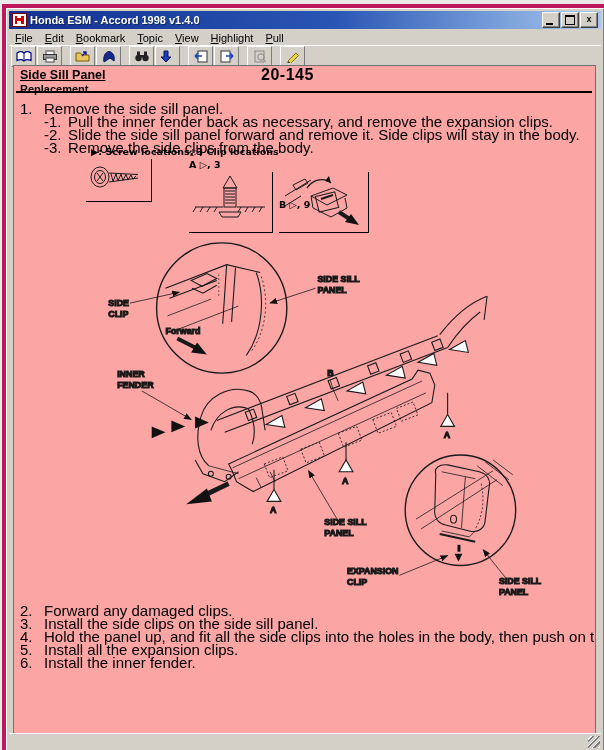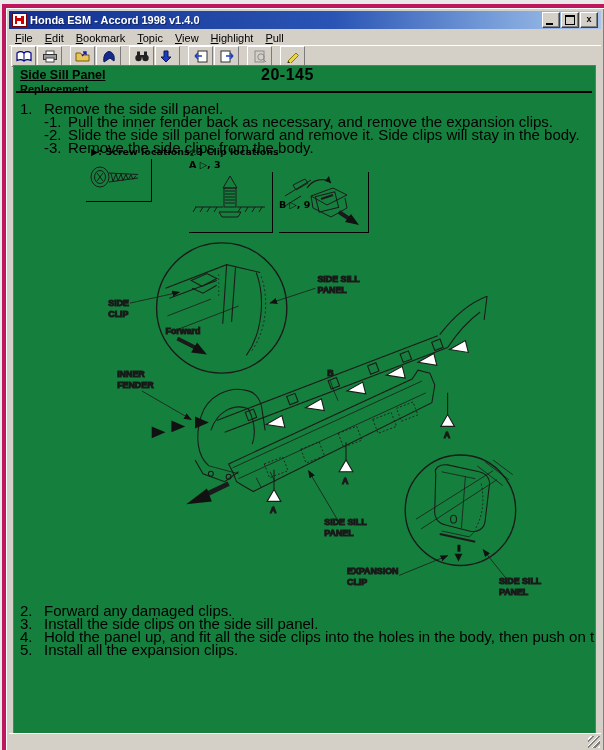--- a/index.html
+++ b/index.html
@@ -30,21 +30,21 @@
   .menu-item::first-letter{text-decoration:underline;}
   
   .toolbar{position:absolute;left:3px;top:37px;right:3px;height:21px;border-top:1px solid #fff;
            display:flex;align-items:center;padding-left:2px;}
   .tb{width:23px;height:19px;background:#d4d0c8;border:1px solid;border-color:#fff #7b7b7b #7b7b7b #fff;
       display:inline-flex;align-items:center;justify-content:center;margin-right:1px;}
   .tb.gap{margin-left:7px;}
   .tb svg{display:block;}
   .tb.disabled svg *{stroke:#8a8a8a !important;fill:none !important;}
   
-  .content{position:absolute;left:7px;top:57px;width:581px;height:670px;background:#15803d;
+  .content{position:absolute;left:7px;top:57px;width:581px;height:670px;background:#fca5a5;
            border:1px solid #707070;overflow:hidden;}
   .doc-title{position:absolute;left:6px;top:2px;font-size:12.5px;font-weight:bold;text-decoration:underline;}
   .doc-sub{position:absolute;left:6px;top:17px;font-size:11px;font-weight:bold;}
   .page-num{position:absolute;left:247px;top:0;font-size:16px;font-weight:bold;letter-spacing:.5px;}
   .rule{position:absolute;left:2px;right:3px;top:25px;height:2px;background:#000;}
   .steps{position:absolute;left:6px;font-size:15px;line-height:12.9px;width:570px;}
   .steps-top{top:37px;}
   .steps-bottom{top:539px;}
   .row{white-space:nowrap;}
   .row .n{display:inline-block;width:24px;}
@@ -351,20 +351,21 @@
         <text x="404" y="363">PANEL</text>
         <line x1="412" y1="347" x2="388" y2="317" marker-end="url(#ah)" class="thin"></line>
       </g>
     </svg>
 
     <div class="steps steps-bottom">
       <div class="row"><span class="n">2.</span><span>Forward any damaged clips.</span></div>
       <div class="row"><span class="n">3.</span><span>Install the side clips on the side sill panel.</span></div>
       <div class="row"><span class="n">4.</span><span>Hold the panel up, and fit all the side clips into the holes in the body, then push on the panel until the clips snap into place.</span></div>
       <div class="row"><span class="n">5.</span><span>Install all the expansion clips.</span></div>
+      <div class="row"><span class="n">6.</span><span>Install the inner fender.</span></div>
     </div>
 
   </div>
 
   <div class="statusbar">
     <div class="grip"></div>
   </div>
 
 </div>
 

